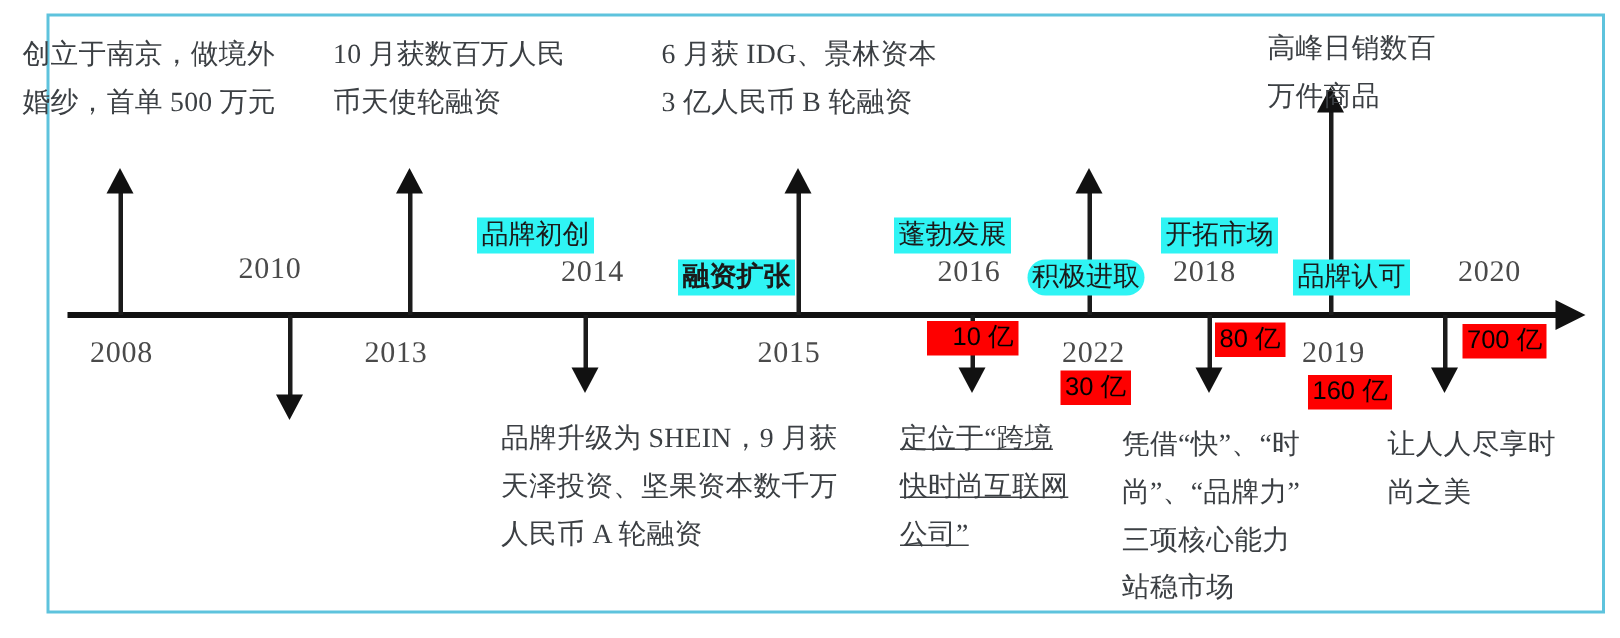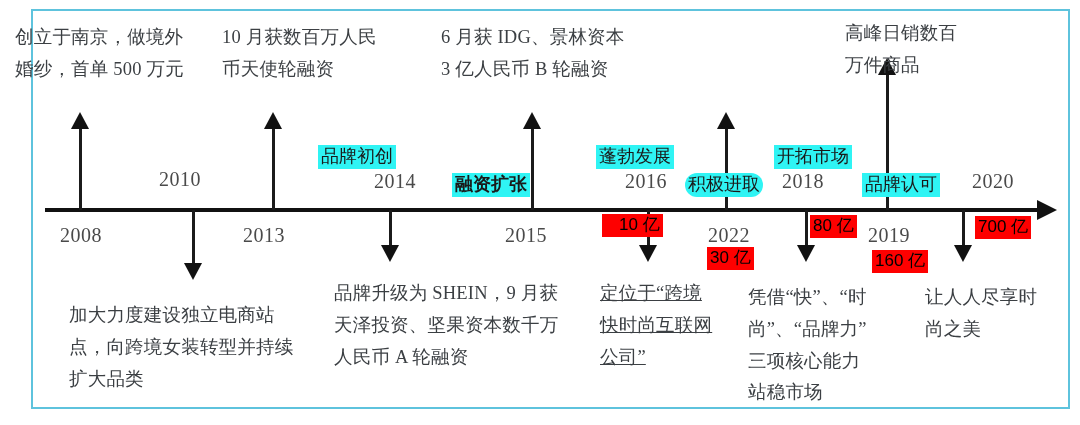--- a/index.html
+++ b/index.html
@@ -159,23 +159,20 @@
   <div class="note" style="left:222px; top:22px; width:200px;">10  月获数百万人民
 币天使轮融资</div>
 
   <div class="note" style="left:441px; top:22px; width:205px;">6 月获 IDG、景林资本
 3 亿人民币 B 轮融资</div>
 
 
   <div class="note" style="left:845px; top:18px; width:150px;">高峰日销数百
 万件商品</div>
 
-  <div class="note" style="left:69px; top:300px; width:265px;">加大力度建设独立电商站
-点，向跨境女装转型并持续
-扩大品类</div>
 
   <div class="note" style="left:334px; top:278px; width:250px;">品牌升级为 SHEIN，9 月获
 天泽投资、坚果资本数千万
 人民币 A 轮融资</div>
 
   <div class="note" style="left:600px; top:278px; width:140px;text-decoration:underline;">定位于“跨境
 快时尚互联网
 公司”</div>
 
   <div class="note" style="left:748px; top:282px; width:145px;">凭借“快”、“时
@@ -197,19 +194,19 @@
   <div class="year" style="left:868px; top:224px;">2019</div>
   <div class="year" style="left:952px; top:170px;margin-left:20px;">2020</div>
 
   <div class="tag-cyan" style="left:318px; top:145px;">品牌初创</div>
   <div class="tag-cyan" style="left:452px; top:173px;font-weight:bold;">融资扩张</div>
   <div class="tag-cyan" style="left:596px; top:145px;">蓬勃发展</div>
   <div class="tag-cyan" style="left:685px; top:173px;border-radius:12px;">积极进取</div>
   <div class="tag-cyan" style="left:774px; top:145px;">开拓市场</div>
   <div class="tag-cyan" style="left:862px; top:173px;">品牌认可</div>
 
-  <div class="tag-red" style="left:602px; top:214px;padding-left:17px;">10 亿</div>
+  <div class="tag-red" style="left:618px; top:214px;padding-left:17px;">10 亿</div>
   <div class="tag-red" style="left:707px; top:247px;">30 亿</div>
   <div class="tag-red" style="left:810px; top:215px;">80 亿</div>
   <div class="tag-red" style="left:872px; top:250px;">160 亿</div>
   <div class="tag-red" style="left:975px; top:216px;">700 亿</div>
 
 </div>
 
 </body></html>

